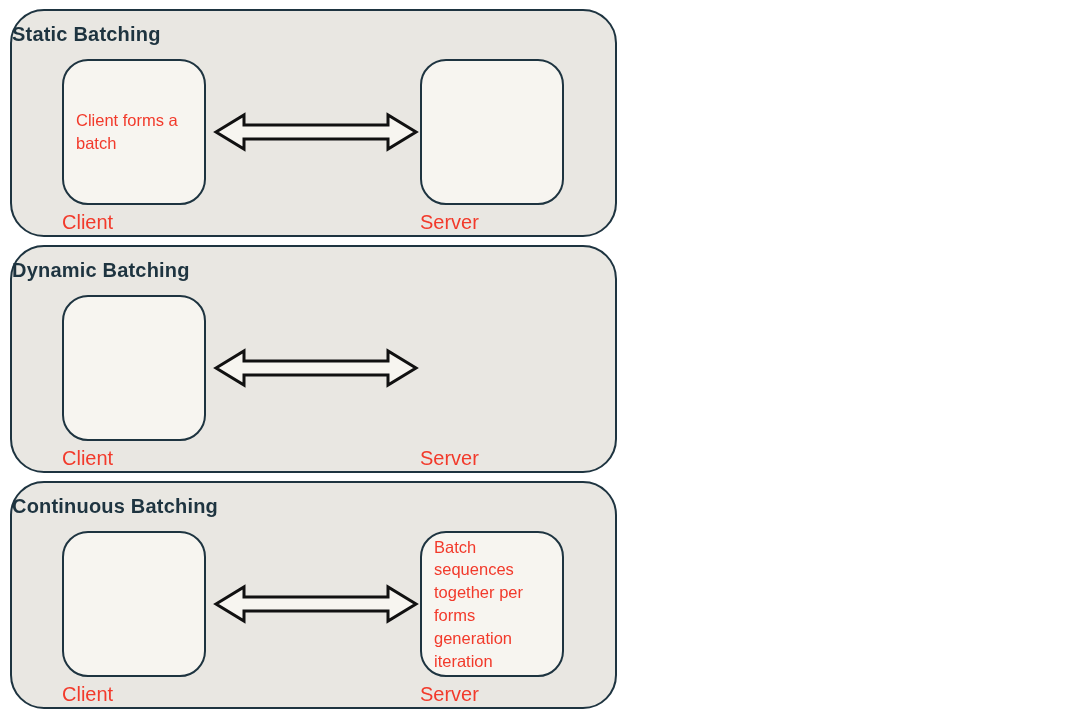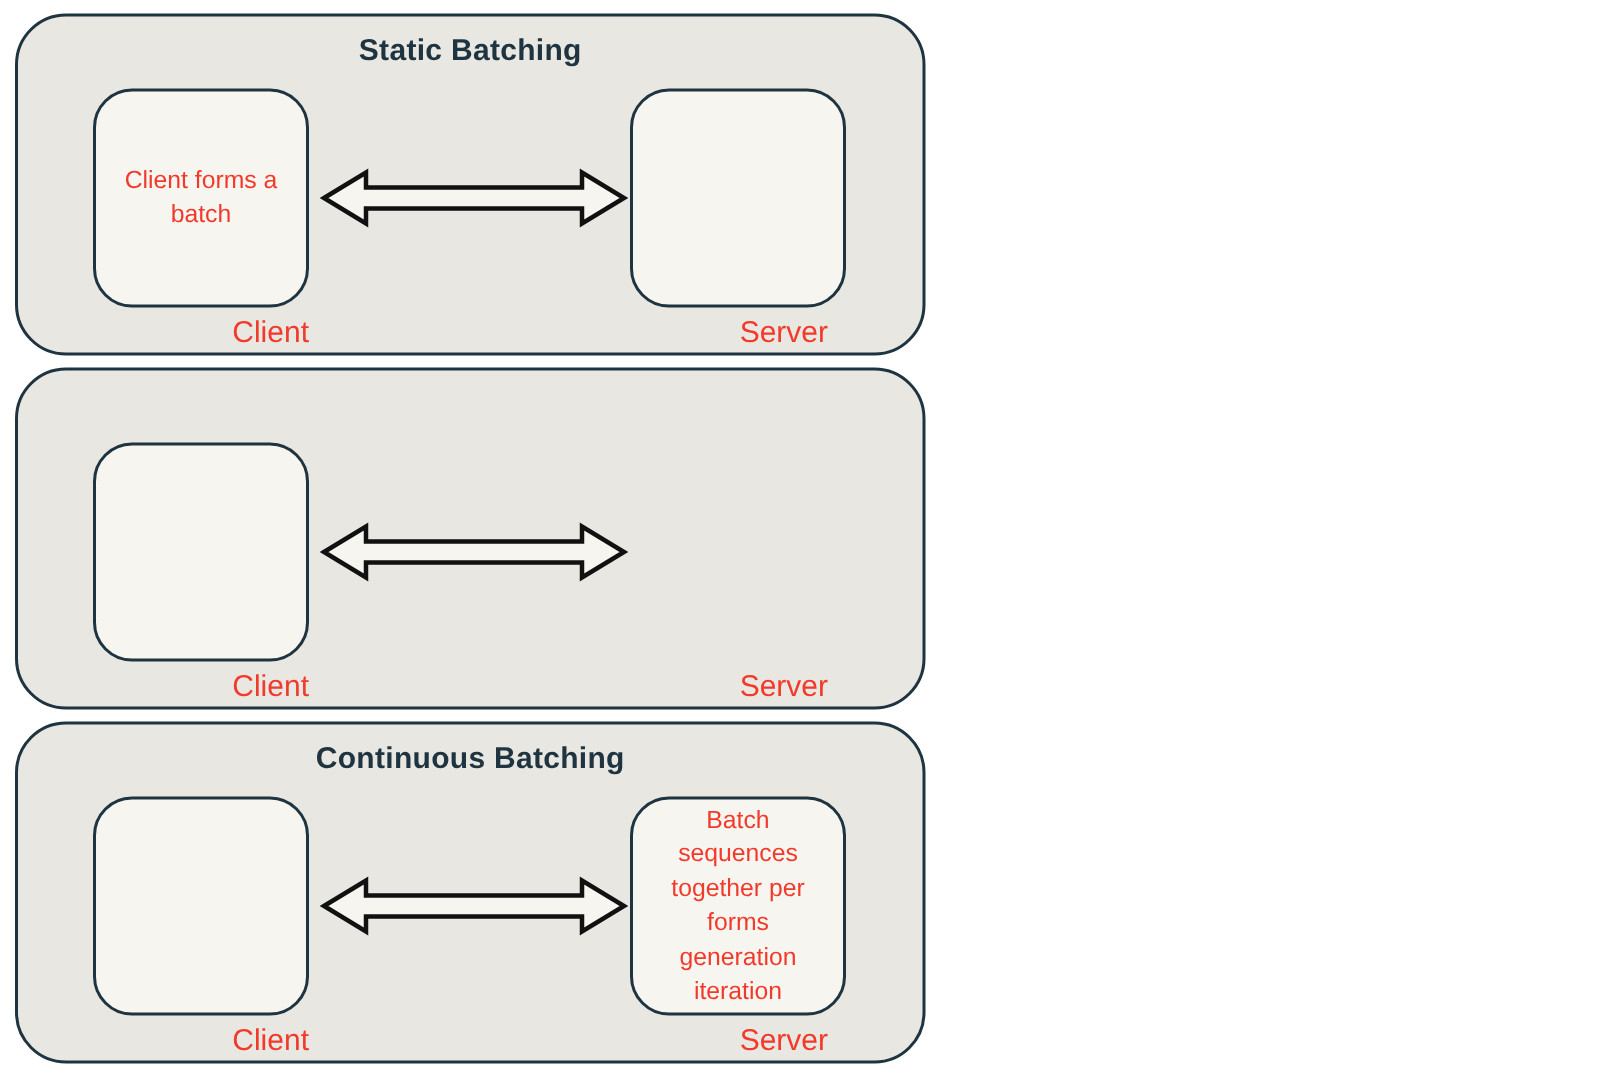--- a/index.html
+++ b/index.html
@@ -24,60 +24,59 @@
     border: 2.5px solid #1e3440;
     border-radius: 34px;
     box-sizing: content-box;
   }
   .panel-title {
     position: absolute;
     top: 12px;
     left: 0;
     width: 100%;
     margin: 0;
-    text-align: center;
     font-size: 20px;
     font-weight: bold;
     letter-spacing: 0.2px;
     color: #1e3440;
   }
   .node {
     position: absolute;
     top: 48px;
     width: 144px;
     height: 146px;
     background: #f7f5f0;
     border: 2px solid #1e3440;
     border-radius: 26px;
     display: flex;
     align-items: center;
     justify-content: center;
-    text-align: center;
+    text-align: left;
     box-sizing: border-box;
   }
   .client-box { left: 50px; }
   .server-box { left: 408px; }
   .node-text {
     display: block;
     padding: 0 12px;
     color: #f23a2b;
     font-size: 16.5px;
     line-height: 1.38;
   }
   .node-label {
     position: absolute;
     top: 200px;
     width: 144px;
-    text-align: right;
+    text-align: left;
     color: #f23a2b;
     font-size: 20px;
     line-height: 1.1;
   }
   .client-label { left: 50px; }
-  .server-label { left: 396px; }
+  .server-label { left: 408px; }
   .arrow {
     position: absolute;
     left: 201px;
     top: 99px;
     width: 206px;
     height: 44px;
   }
 </style>
 </head>
 <body>
@@ -93,20 +92,21 @@
       <path d="M3,22 L31,5 L31,15 L175,15 L175,5 L203,22 L175,39 L175,29 L31,29 L31,39 Z" fill="#f7f5f0" stroke="#111111" stroke-width="3" stroke-linejoin="miter"></path>
     </svg>
     <div class="node server-box">
       <span class="node-text"></span>
     </div>
     <div class="node-label client-label">Client</div>
     <div class="node-label server-label">Server</div>
   </section>
 
   <section class="panel" style="top:245px">
+    <h2 class="panel-title">Dynamic Batching</h2>
     <div class="node client-box">
       <span class="node-text"></span>
     </div>
     <svg class="arrow" viewBox="0 0 206 44" aria-hidden="true">
       <path d="M3,22 L31,5 L31,15 L175,15 L175,5 L203,22 L175,39 L175,29 L31,29 L31,39 Z" fill="#f7f5f0" stroke="#111111" stroke-width="3" stroke-linejoin="miter"></path>
     </svg>
     <div class="node-label client-label">Client</div>
     <div class="node-label server-label">Server</div>
   </section>
 

